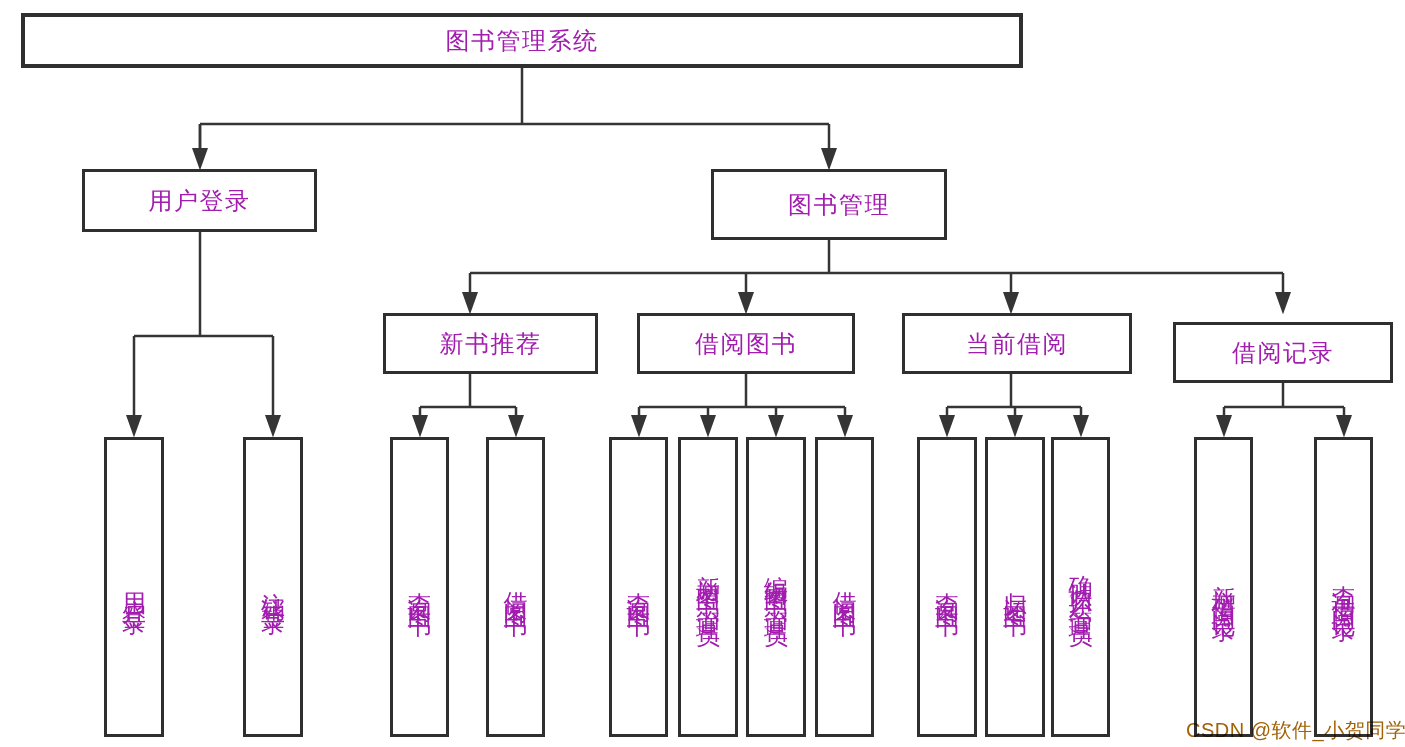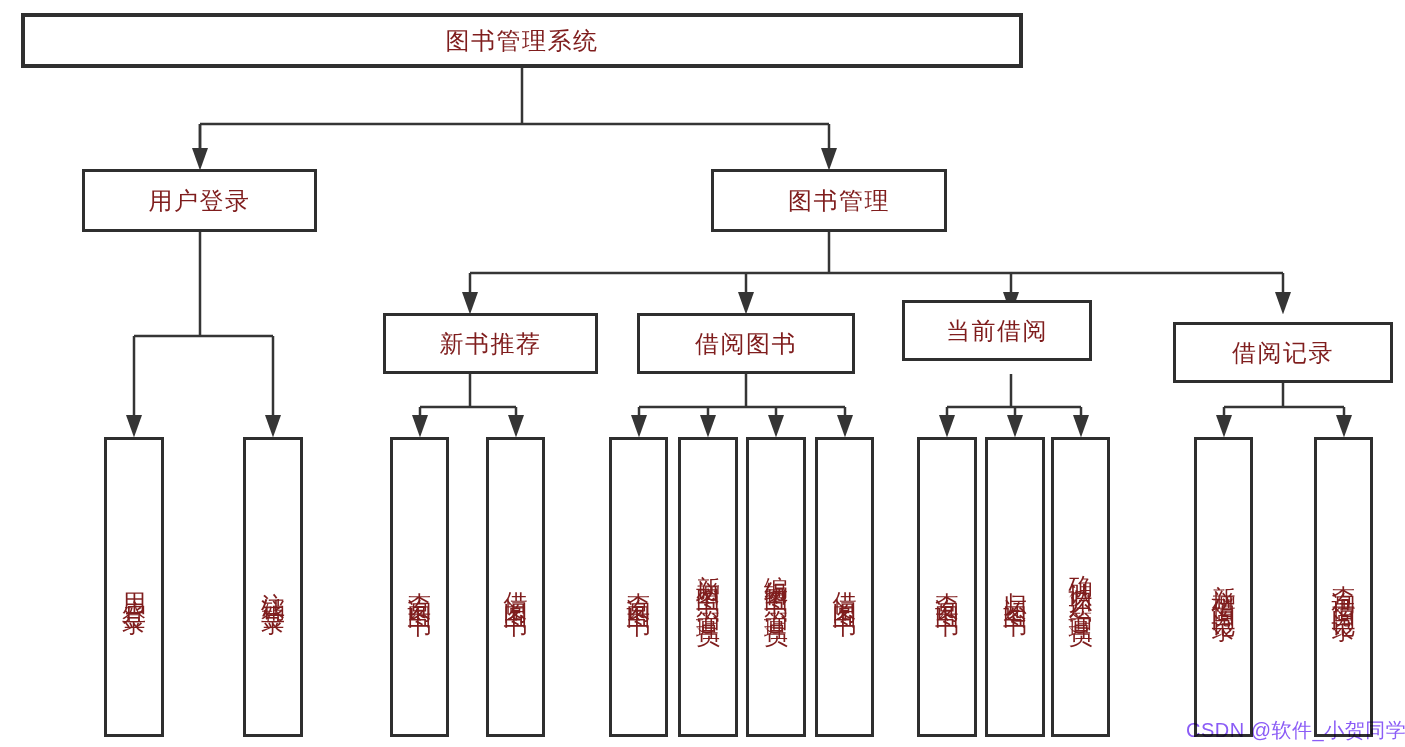--- a/index.html
+++ b/index.html
@@ -19,21 +19,21 @@
     position: absolute;
     left: 0;
     top: 0;
     z-index: 1;
   }
   .node {
     position: absolute;
     box-sizing: border-box;
     background: #ffffff;
     border: 3px solid #2f2f2f;
-    color: #7f1d1d;
+    color: #a21caf;
     display: flex;
     align-items: center;
     justify-content: center;
     font-size: 24px;
     letter-spacing: 1.5px;
     z-index: 2;
     white-space: nowrap;
   }
   .node.root {
     border-width: 4px;
@@ -43,21 +43,21 @@
     text-orientation: mixed;
     letter-spacing: 7px;
     white-space: normal;
     line-height: 1;
   }
   .watermark {
     position: absolute;
     left: 1186px;
     top: 717px;
     font-size: 20px;
-    color: #8b5cf6;
+    color: #a16207;
     letter-spacing: 0.5px;
     z-index: 3;
     mix-blend-mode: multiply;
     white-space: nowrap;
   }
 </style>
 </head>
 <body>
 
 <div class="stage">
@@ -112,25 +112,25 @@
       <line x1="1081" y1="407" x2="1081" y2="431" marker-end="url(#ah)"></line>
 
       <line x1="1224" y1="407" x2="1224" y2="431" marker-end="url(#ah)"></line>
       <line x1="1344" y1="407" x2="1344" y2="431" marker-end="url(#ah)"></line>
     </g>
   </svg>
 
   <div class="node root" style="left:21px; top:13px; width:1002px; height:55px;">图书管理系统</div>
 
   <div class="node" style="left:82px; top:169px; width:235px; height:63px;">用户登录</div>
-  <div class="node" style="left:711px; top:169px; width:236px; height:63px;padding-left:20px;">图书管理</div>
+  <div class="node" style="left:711px; top:169px; width:236px; height:71px;padding-left:20px;">图书管理</div>
 
   <div class="node" style="left:363px; top:313px; width:215px; height:61px;margin-left:20px;">新书推荐</div>
   <div class="node" style="left:637px; top:313px; width:218px; height:61px;">借阅图书</div>
-  <div class="node" style="left:902px; top:300px; width:190px; height:61px;">当前借阅</div>
+  <div class="node" style="left:902px; top:313px; width:230px; height:61px;">当前借阅</div>
   <div class="node" style="left:1173px; top:322px; width:220px; height:61px;">借阅记录</div>
 
   <div class="node leaf" style="left:104px; top:437px; width:60px; height:300px;">用户登录</div>
   <div class="node leaf" style="left:243px; top:437px; width:60px; height:300px;">注销登录</div>
 
   <div class="node leaf" style="left:390px; top:437px; width:59px; height:300px;">查询图书</div>
   <div class="node leaf" style="left:486px; top:437px; width:59px; height:300px;">借阅图书</div>
 
   <div class="node leaf" style="left:609px; top:437px; width:59px; height:300px;">查询图书</div>
   <div class="node leaf" style="left:678px; top:437px; width:60px; height:300px;">新增图书（管理员）</div>

